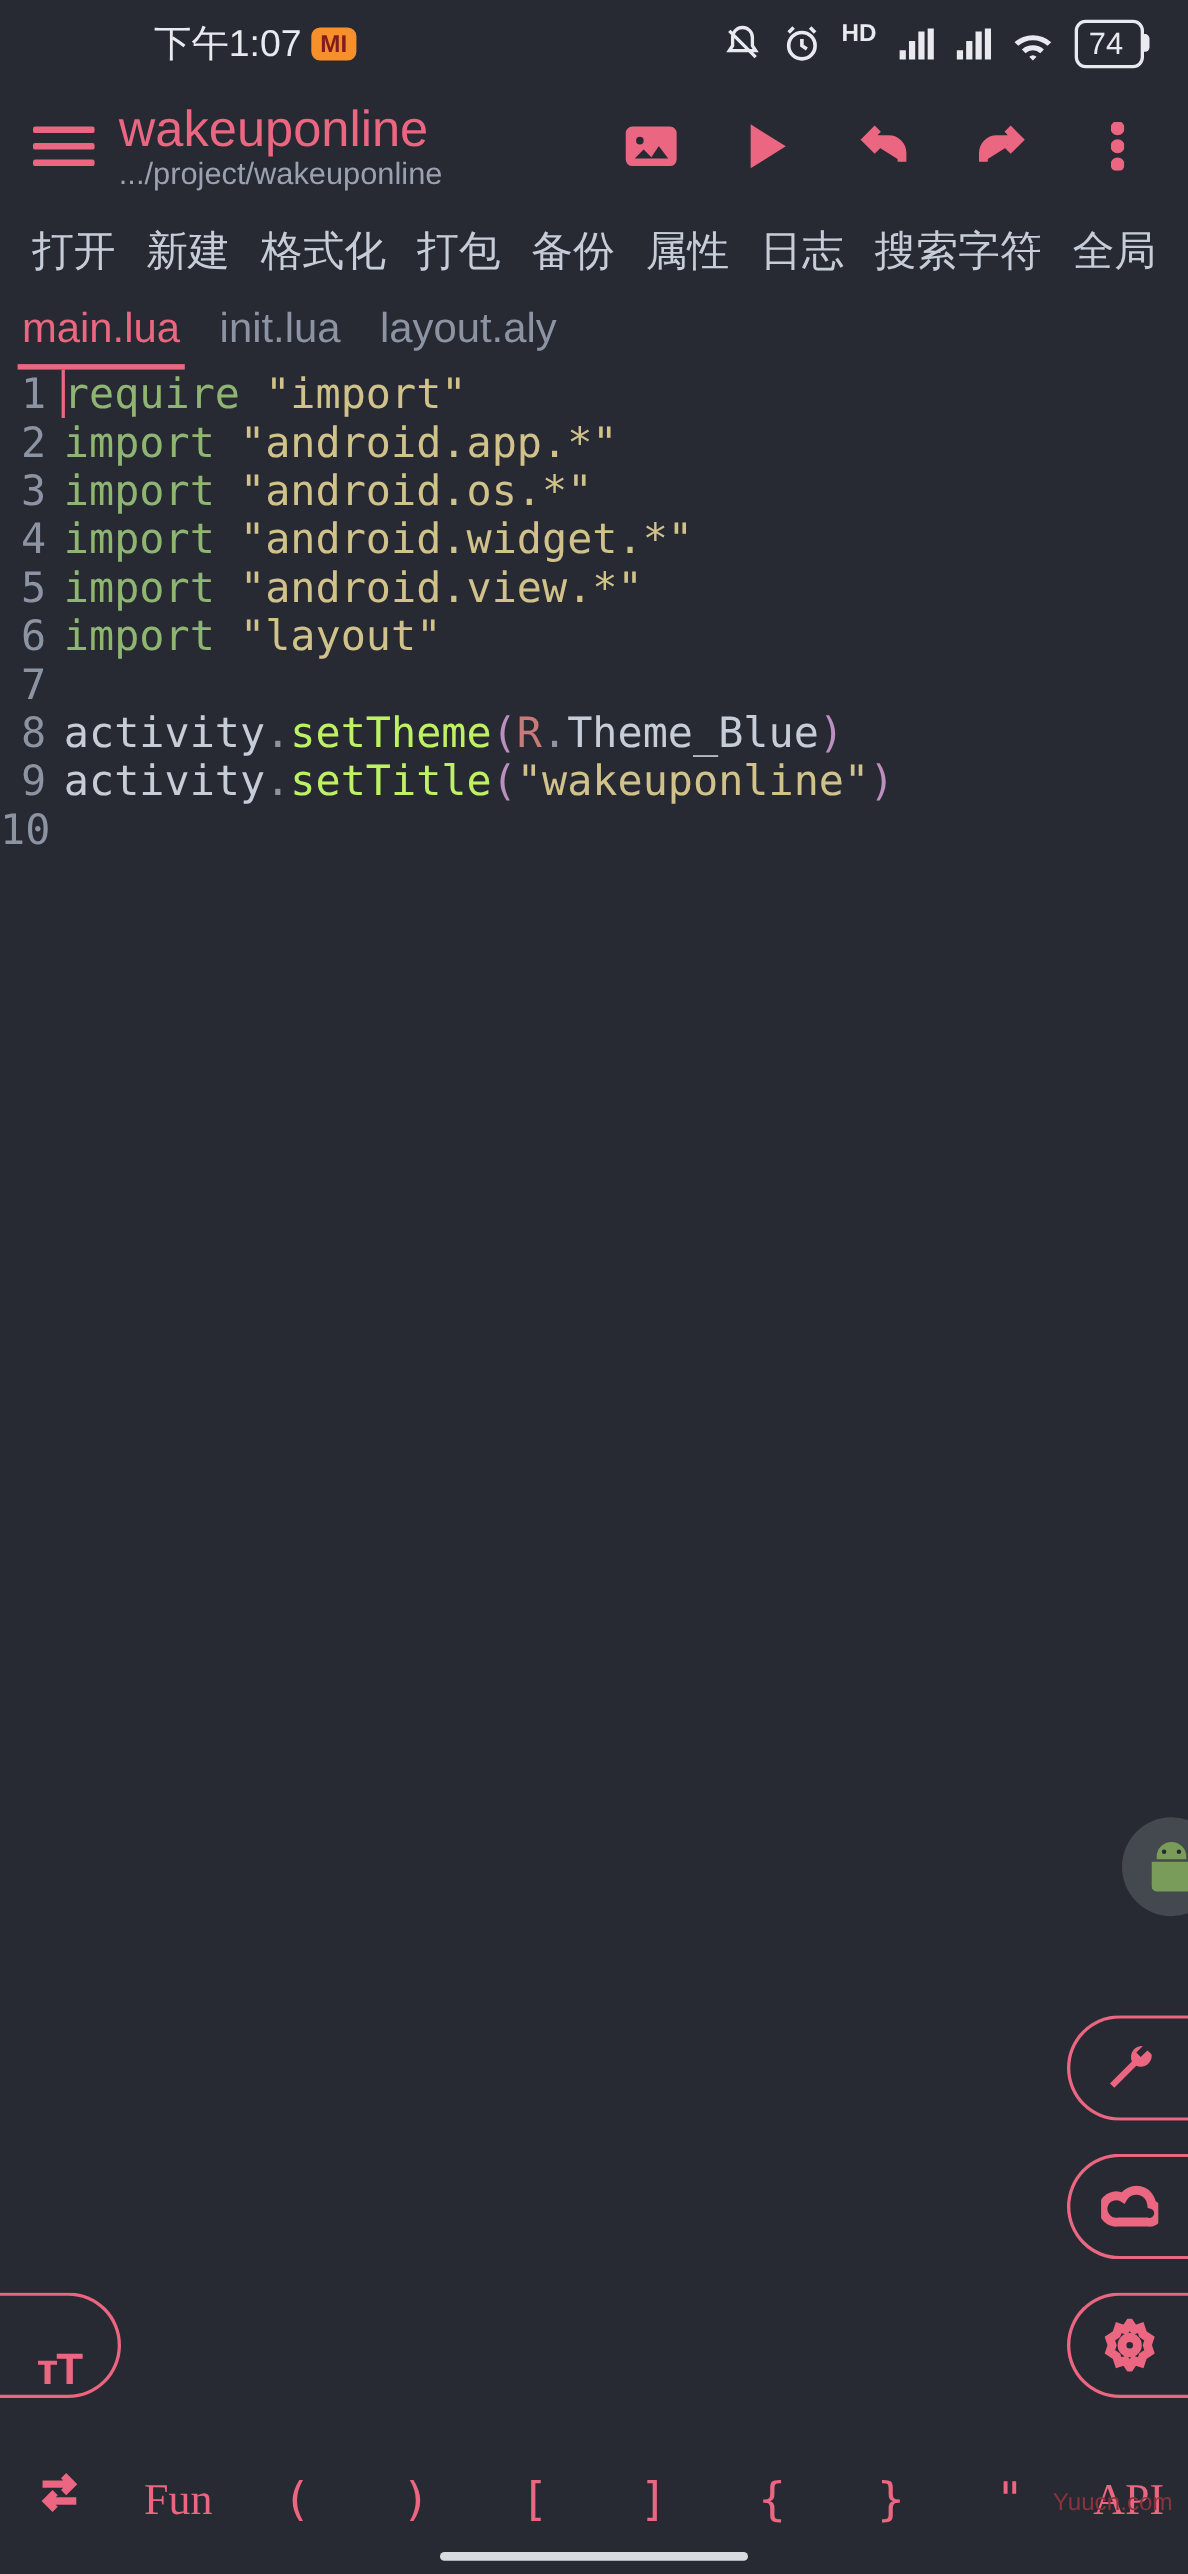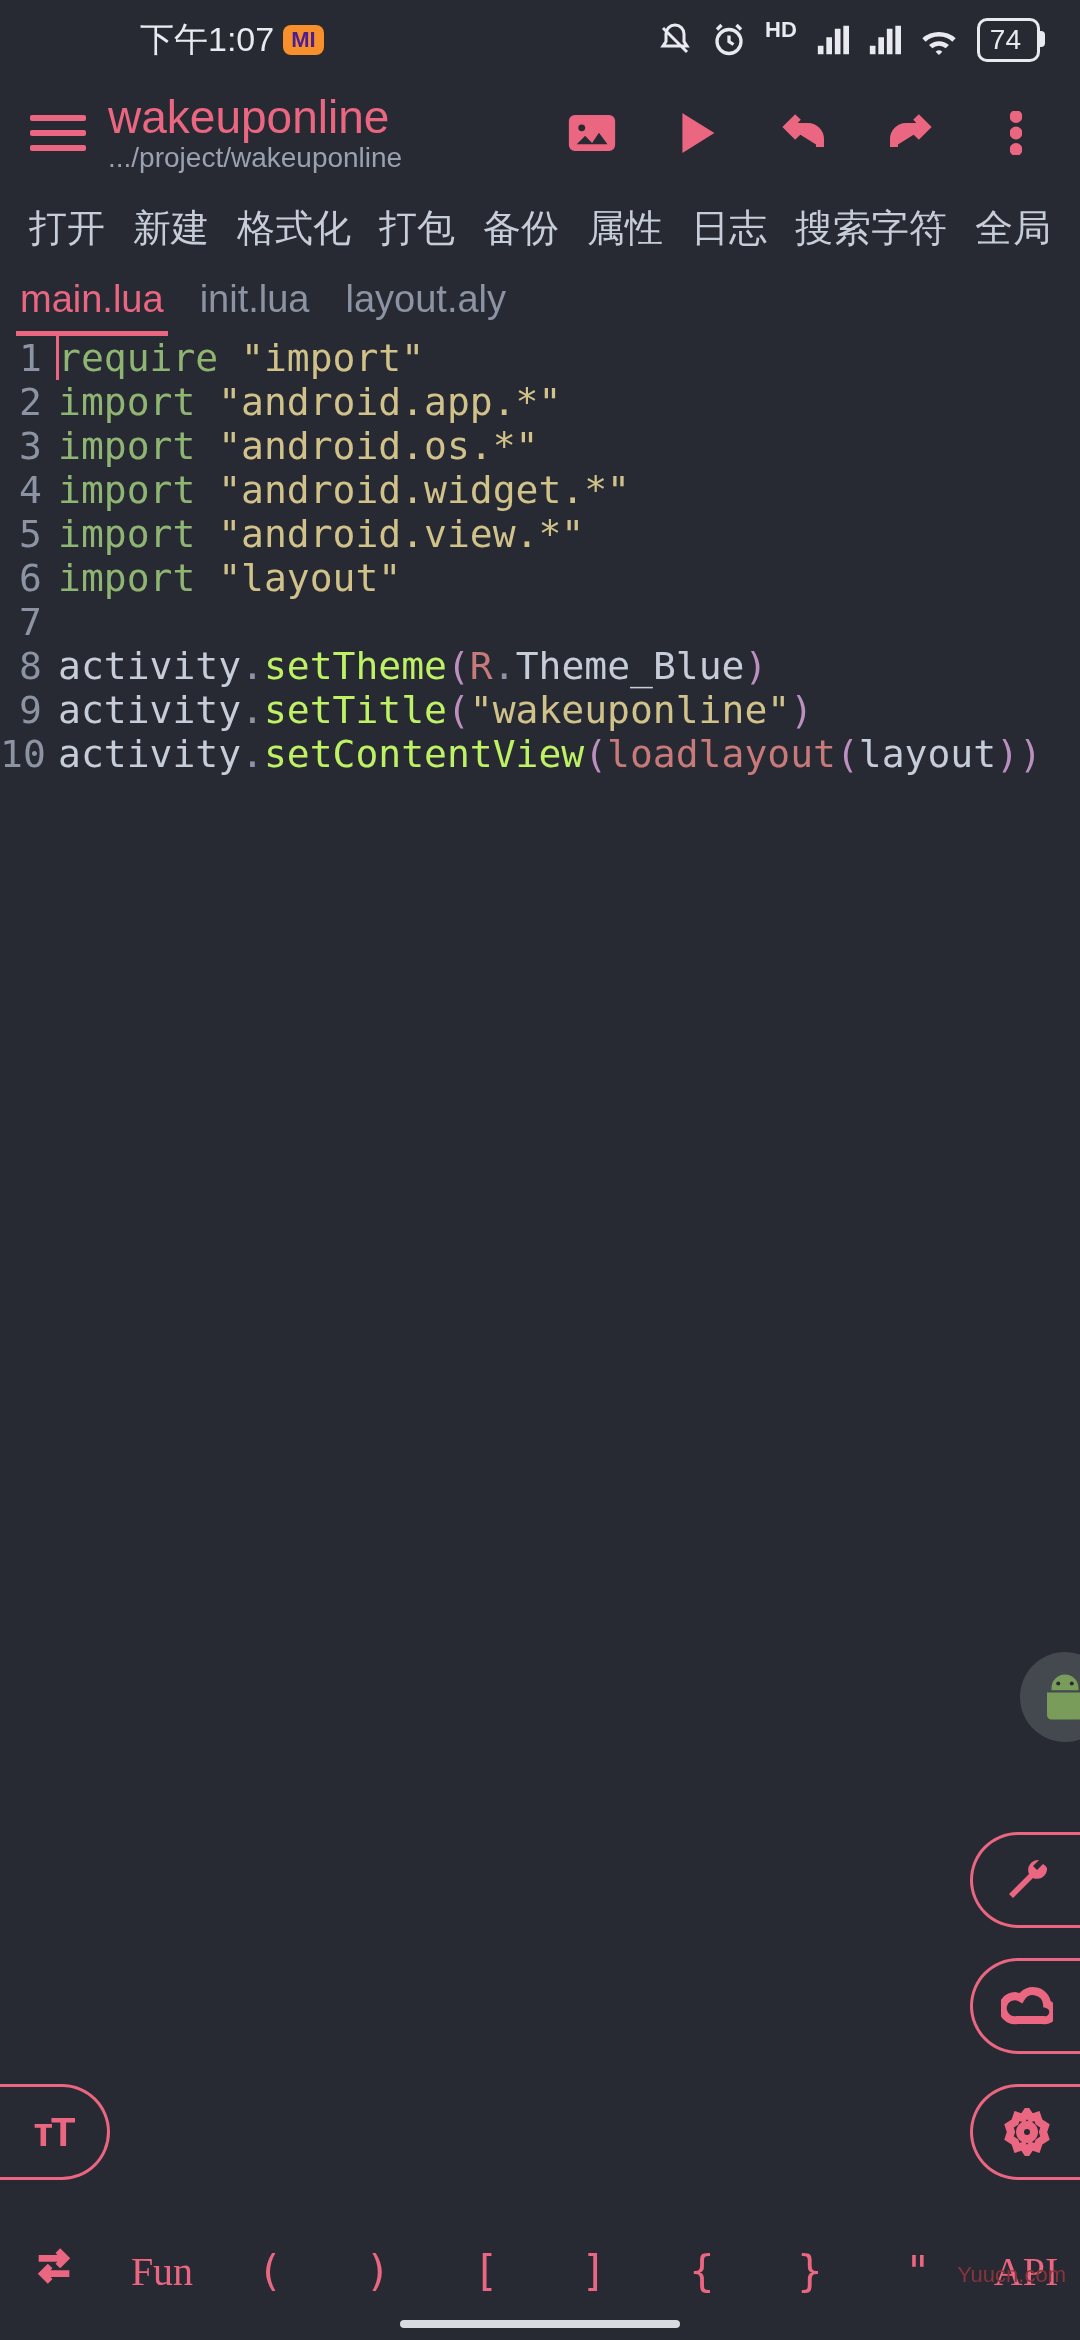--- a/index.html
+++ b/index.html
@@ -17,21 +17,21 @@
   height: 80px;
   display: flex;
   align-items: center;
   padding: 0 40px 0 140px;
   font-size: 34px;
   color: #e9eaef;
 }
 .status-left { display: flex; align-items: center; gap: 9px; font-weight: 500; }
 .mi-badge {
   background: #f78f2b;
-  color: #4c1d95;
+  color: #7f1d1d;
   border-radius: 8px;
   font-size: 22px;
   font-weight: 700;
   padding: 2px 8px;
 }
 .status-right { margin-left: auto; display: flex; align-items: center; gap: 18px; }
 .status-right svg { fill: #e9eaef; }
 .battery-box {
   border: 3px solid #e9eaef;
   border-radius: 10px;
@@ -170,21 +170,21 @@
   left: 0;
   bottom: 160px;
 }
 .pill-left {
   border: 3px solid #eb6680;
   border-left: none;
   border-radius: 0 48px 48px 0;
   width: 110px;
   height: 96px;
   display: flex;
-  align-items: center;
+  align-items: flex-end;
   justify-content: center;
 }
 .pill-left .txt { color: #eb6680; font-size: 40px; font-weight: 600; letter-spacing: -2px; }
 
 .bottom-bar {
   position: absolute;
   bottom: 24px; left: 0; right: 0;
   height: 90px;
   display: flex;
   align-items: center;
@@ -322,21 +322,20 @@
   <div class="code" id="code">
       <div class="line"><span class="tk-kw">require</span><span class="tk-id"> </span><span class="tk-str">"import"</span></div>
       <div class="line"><span class="tk-kw">import</span><span class="tk-id"> </span><span class="tk-str">"android.app.*"</span></div>
       <div class="line"><span class="tk-kw">import</span><span class="tk-id"> </span><span class="tk-str">"android.os.*"</span></div>
       <div class="line"><span class="tk-kw">import</span><span class="tk-id"> </span><span class="tk-str">"android.widget.*"</span></div>
       <div class="line"><span class="tk-kw">import</span><span class="tk-id"> </span><span class="tk-str">"android.view.*"</span></div>
       <div class="line"><span class="tk-kw">import</span><span class="tk-id"> </span><span class="tk-str">"layout"</span></div>
       <div class="line"></div>
       <div class="line"><span class="tk-id">activity</span><span class="tk-op">.</span><span class="tk-fn">setTheme</span><span class="tk-paren">(</span><span class="tk-glob">R</span><span class="tk-op">.</span><span class="tk-id">Theme_Blue</span><span class="tk-paren">)</span></div>
       <div class="line"><span class="tk-id">activity</span><span class="tk-op">.</span><span class="tk-fn">setTitle</span><span class="tk-paren">(</span><span class="tk-str">"wakeuponline"</span><span class="tk-paren">)</span></div>
-      <div class="line"><span class="tk-id">activity</span><span class="tk-op">.</span><span class="tk-fn">setContentView</span><span class="tk-paren">(</span><span class="tk-glob">loadlayout</span><span class="tk-paren2">(</span><span class="tk-id">layout</span><span class="tk-paren2">)</span><span class="tk-paren">)</span></div>
     </div>
 </div>
 
 <div class="float-right">
   <div class="android-bubble">
     <svg width="54" height="54" viewBox="0 0 24 24">
         <path d="M6 8a6 6 0 0 1 12 0v1H6zm1.5-6l1.2 2M16.5 2l-1.2 2M4 10h16v10a2 2 0 0 1-2 2H6a2 2 0 0 1-2-2z"></path>
         <circle cx="9" cy="6" r="0.9" fill="#272a33"></circle>
         <circle cx="15" cy="6" r="0.9" fill="#272a33"></circle>
       </svg>

